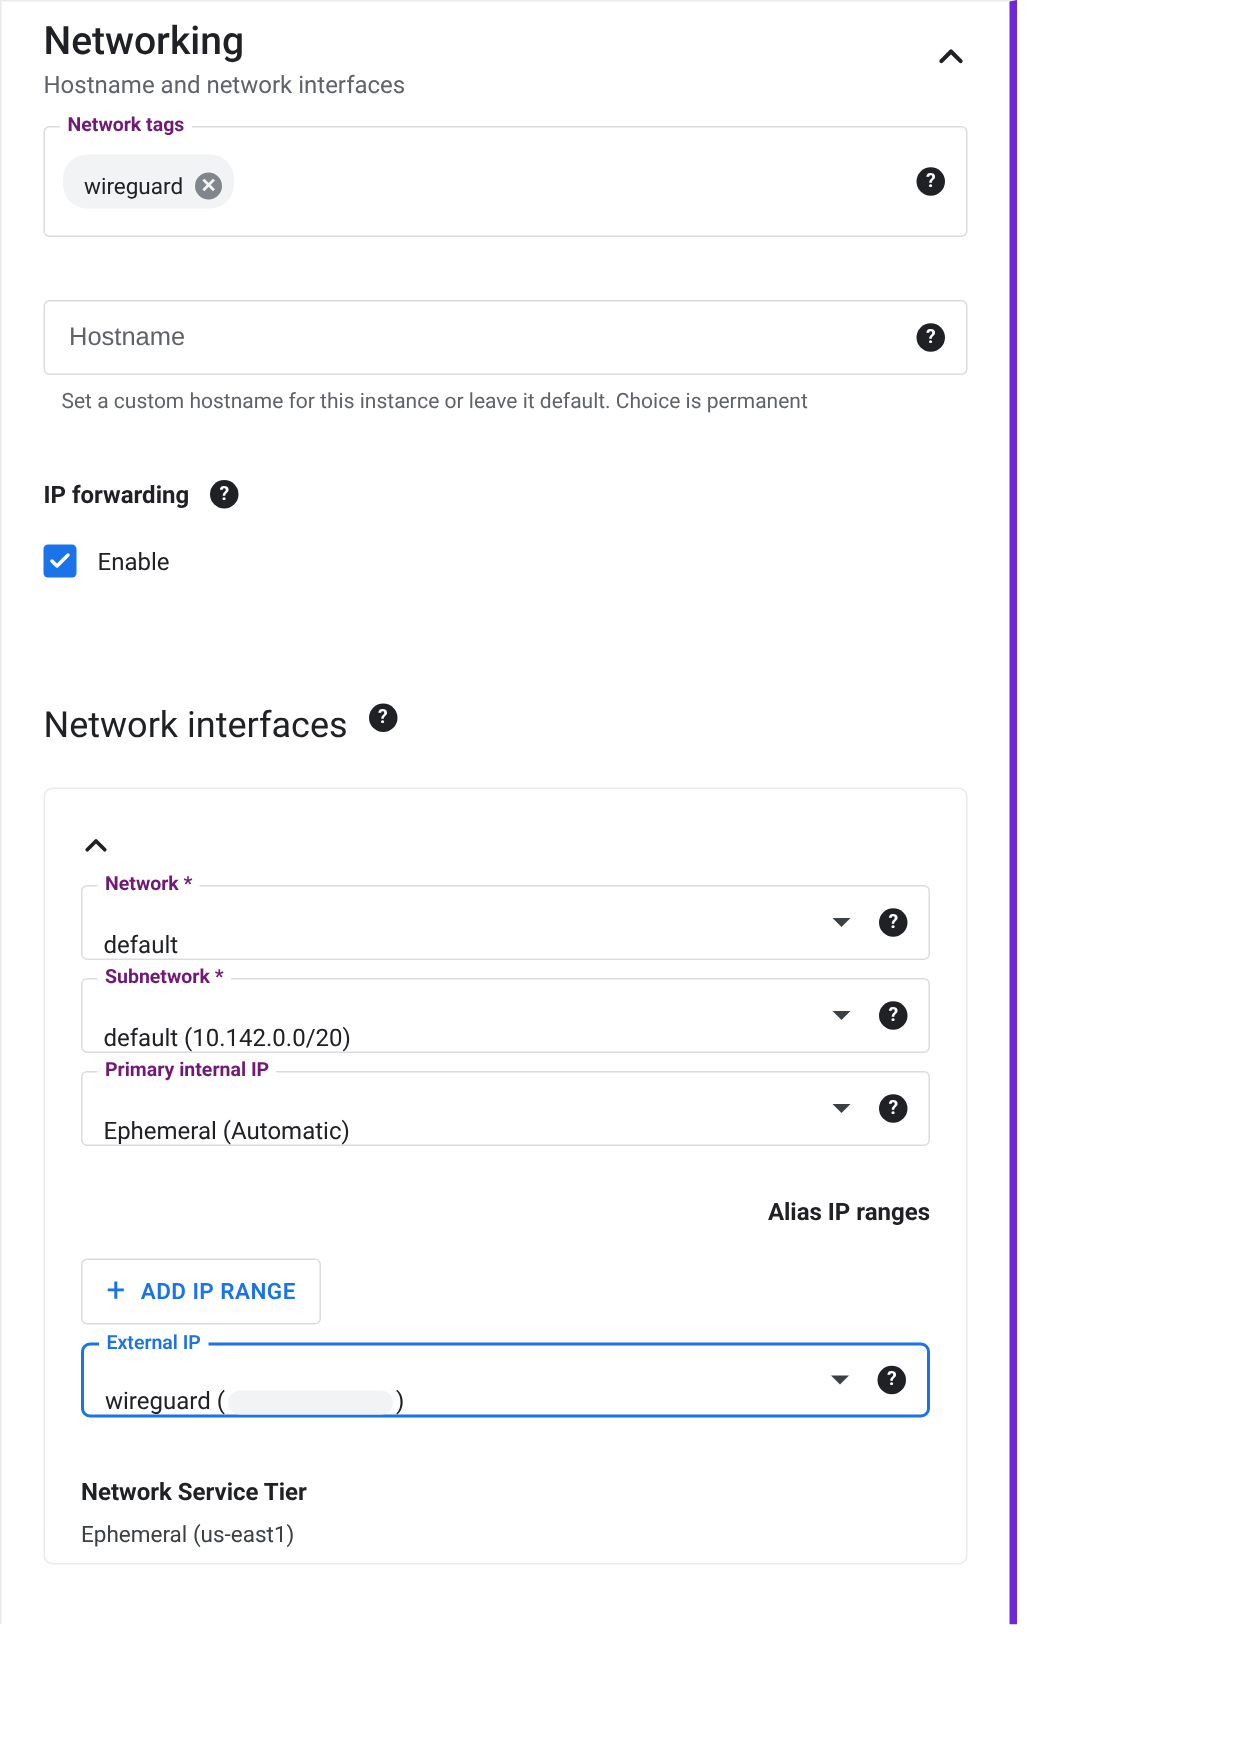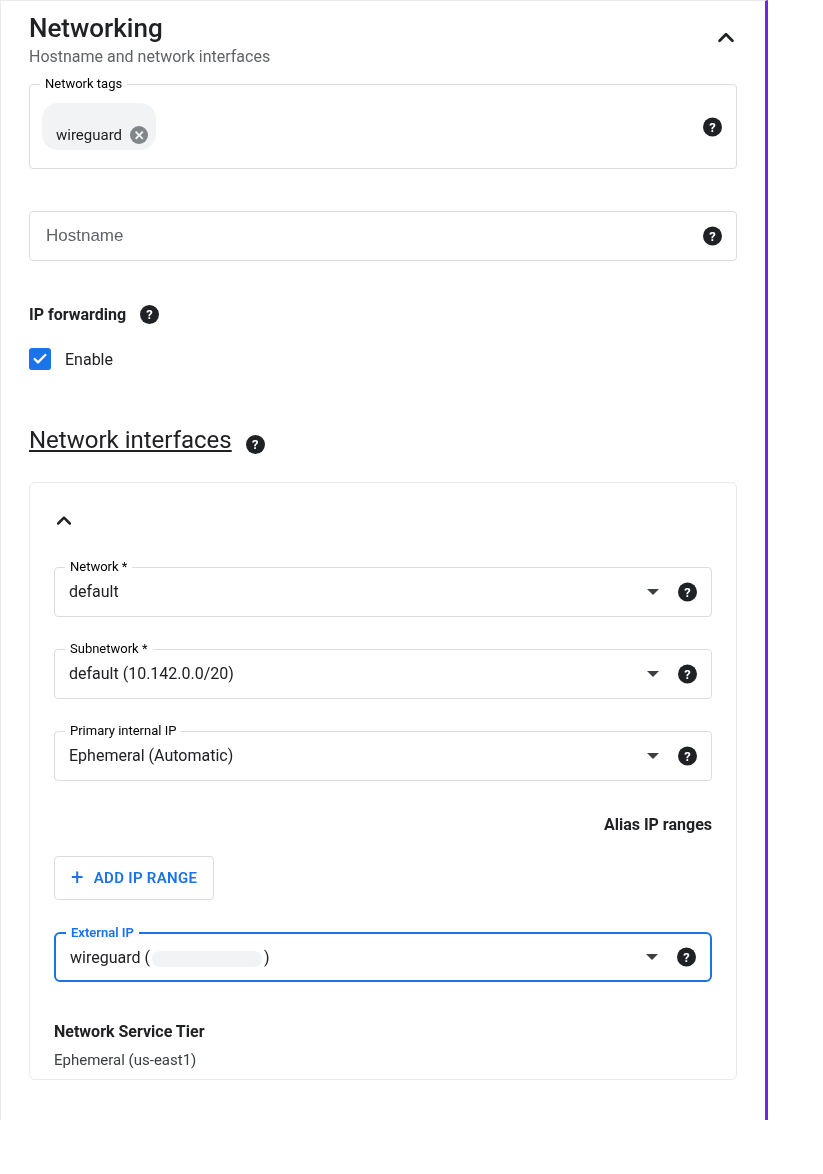--- a/index.html
+++ b/index.html
@@ -4,24 +4,24 @@
 <style>
   * { box-sizing: border-box; }
   html, body {
     margin: 0;
     padding: 0;
     font-family: Roboto, "Helvetica Neue", Arial, sans-serif;
     color: #202124;
     background: #fff;
   }
   .page {
-    width: 768px;
+    width: 678px;
     border-top: 1px solid #e8eaed;
     border-left: 1px solid #e8eaed;
-    border-right: 3px solid #6d28d9;
+    border-right: 5px solid #6d28d9;
     padding: 12px 28px 40px 28px;
   }
   .section-header {
     display: flex;
     align-items: flex-start;
     justify-content: space-between;
   }
   .section-title {
     font-size: 26px;
     font-weight: 500;
@@ -49,29 +49,29 @@
     align-items: center;
     min-height: 52px;
   }
   .floating-label {
     position: absolute;
     top: -9px;
     left: 10px;
     background: #fff;
     padding: 0 5px;
     font-size: 13px;
-    font-weight: 400;
-    color: #000000;
+    font-weight: 700;
+    color: #701a75;
   }
   .chip {
     display: inline-flex;
     align-items: flex-start;
     background: #f1f3f4;
     border-radius: 16px;
-    padding: 23px 8px 6px 14px;
+    padding: 12px 8px 6px 14px;
     font-size: 15px;
   }
   .chip-close {
     width: 18px;
     height: 18px;
     border-radius: 50%;
     background: #80868b;
     color: #f1f3f4;
     display: inline-flex;
     align-items: center;
@@ -156,24 +156,23 @@
     border-radius: 3px;
     display: inline-flex;
     align-items: center;
     justify-content: center;
     margin-right: 14px;
   }
   .checkbox svg { width: 16px; height: 16px; }
   .subheading {
     font-size: 24px;
     font-weight: 400;
-    margin: 56px 0 0 0;
-    display: flex;
-    align-items: flex-end;
-    text-decoration: underline;
+    margin: 84px 0 0 0;
+    display: flex;
+    align-items: flex-start;
   }
   .perm-text {
     font-size: 15px;
     color: #5f6368;
     margin-top: 28px;
   }
   .card {
     border: 1px solid #e8eaed;
     border-radius: 6px;
     margin-top: 28px;
@@ -186,24 +185,24 @@
   }
   .card-title {
     font-size: 19px;
     font-weight: 500;
   }
   .select-field {
     position: relative;
     border: 1px solid #dadce0;
     border-radius: 4px;
     min-height: 50px;
-    margin-top: 32px;
-    display: flex;
-    align-items: flex-start;
-    padding: 14px 88px 0 14px;
+    margin-top: 12px;
+    display: flex;
+    align-items: flex-end;
+    padding: 0 88px 0 14px;
     font-size: 16px;
   }
   .select-field.active {
     border: 2px solid #1a73e8;
     border-radius: 6px;
   }
   .select-field.active .floating-label {
     color: #1a73e8;
     font-weight: 600;
   }
@@ -280,20 +279,21 @@
       <span>wireguard</span>
       <span class="chip-close">✕</span>
     </span>
     <span class="help-icon">?</span>
   </div>
 
   <div class="text-field">
     <input type="text" placeholder="Hostname" style="">
     <span class="help-icon">?</span>
   </div>
+  <div class="helper-text">Set a custom hostname for this instance or leave it default. Choice is permanent</div>
 
   <div class="row-label">
     <span>IP forwarding</span>
     <span class="help-icon-inline">?</span>
   </div>
   <div class="checkbox-row">
     <span class="checkbox">
       <svg viewBox="0 0 24 24" fill="none" stroke="#fff" stroke-width="3.5" stroke-linecap="round" stroke-linejoin="round">
           <polyline points="20 6 9 17 4 12"></polyline>
         </svg>

